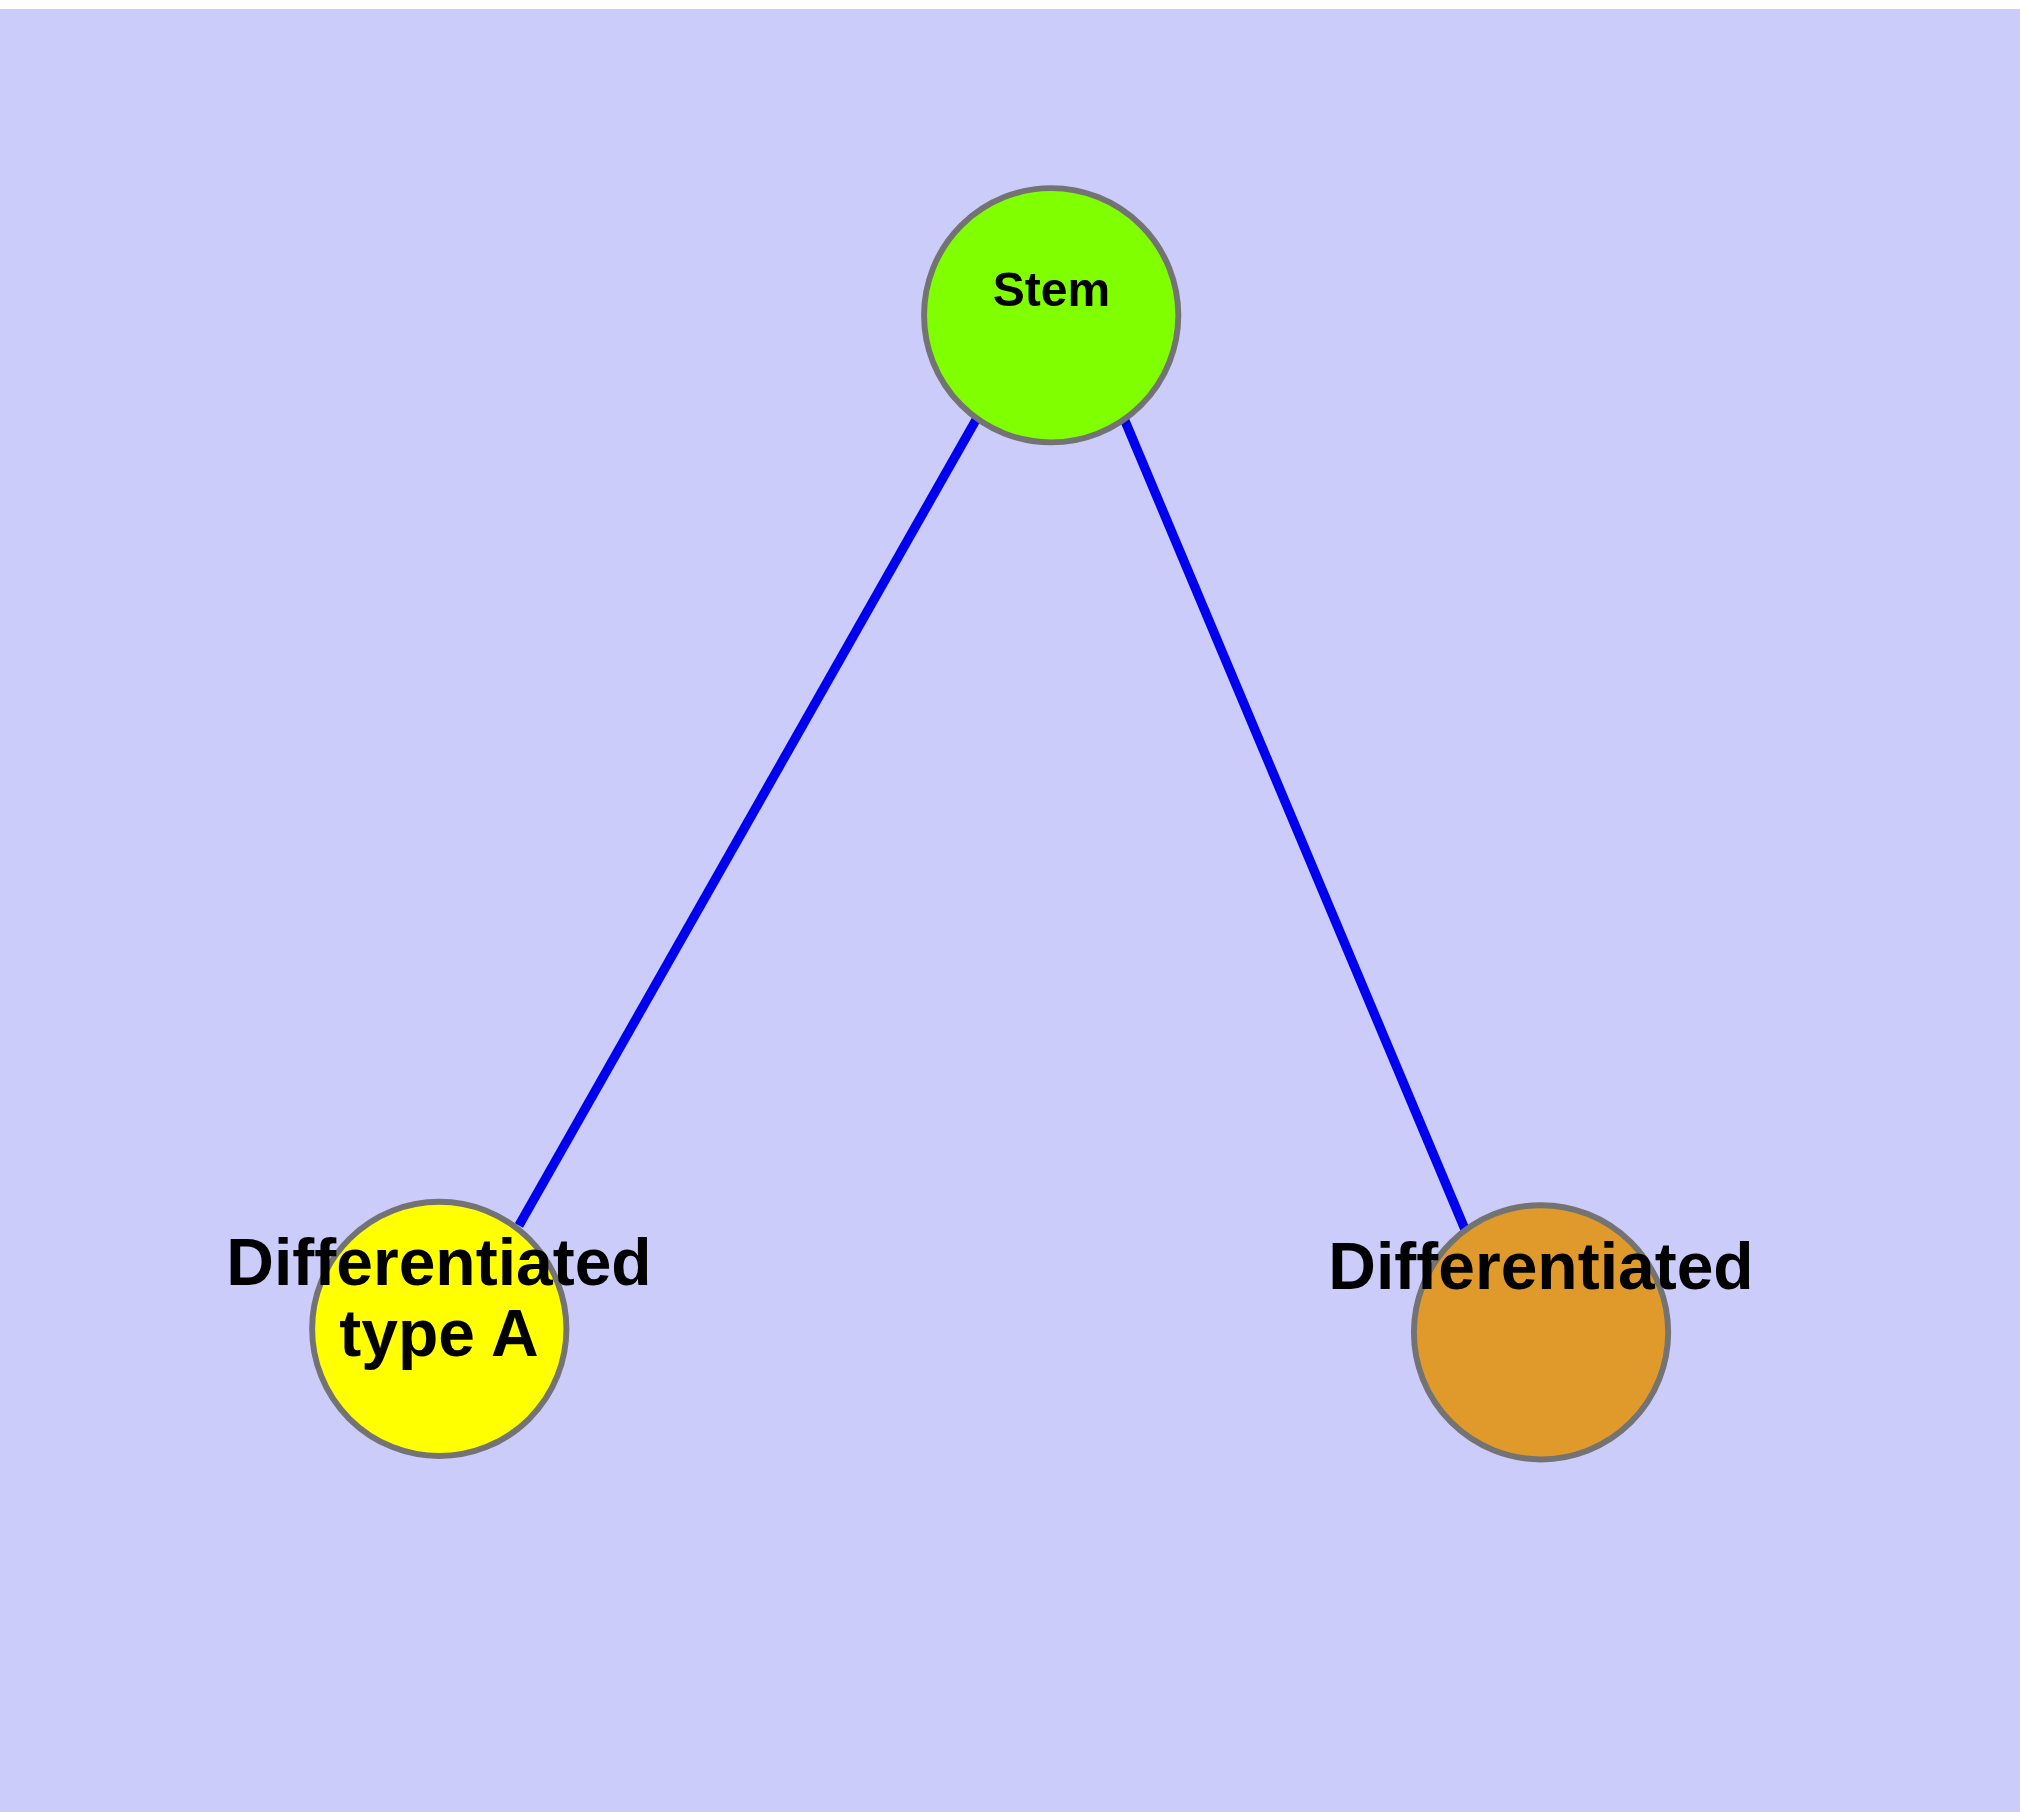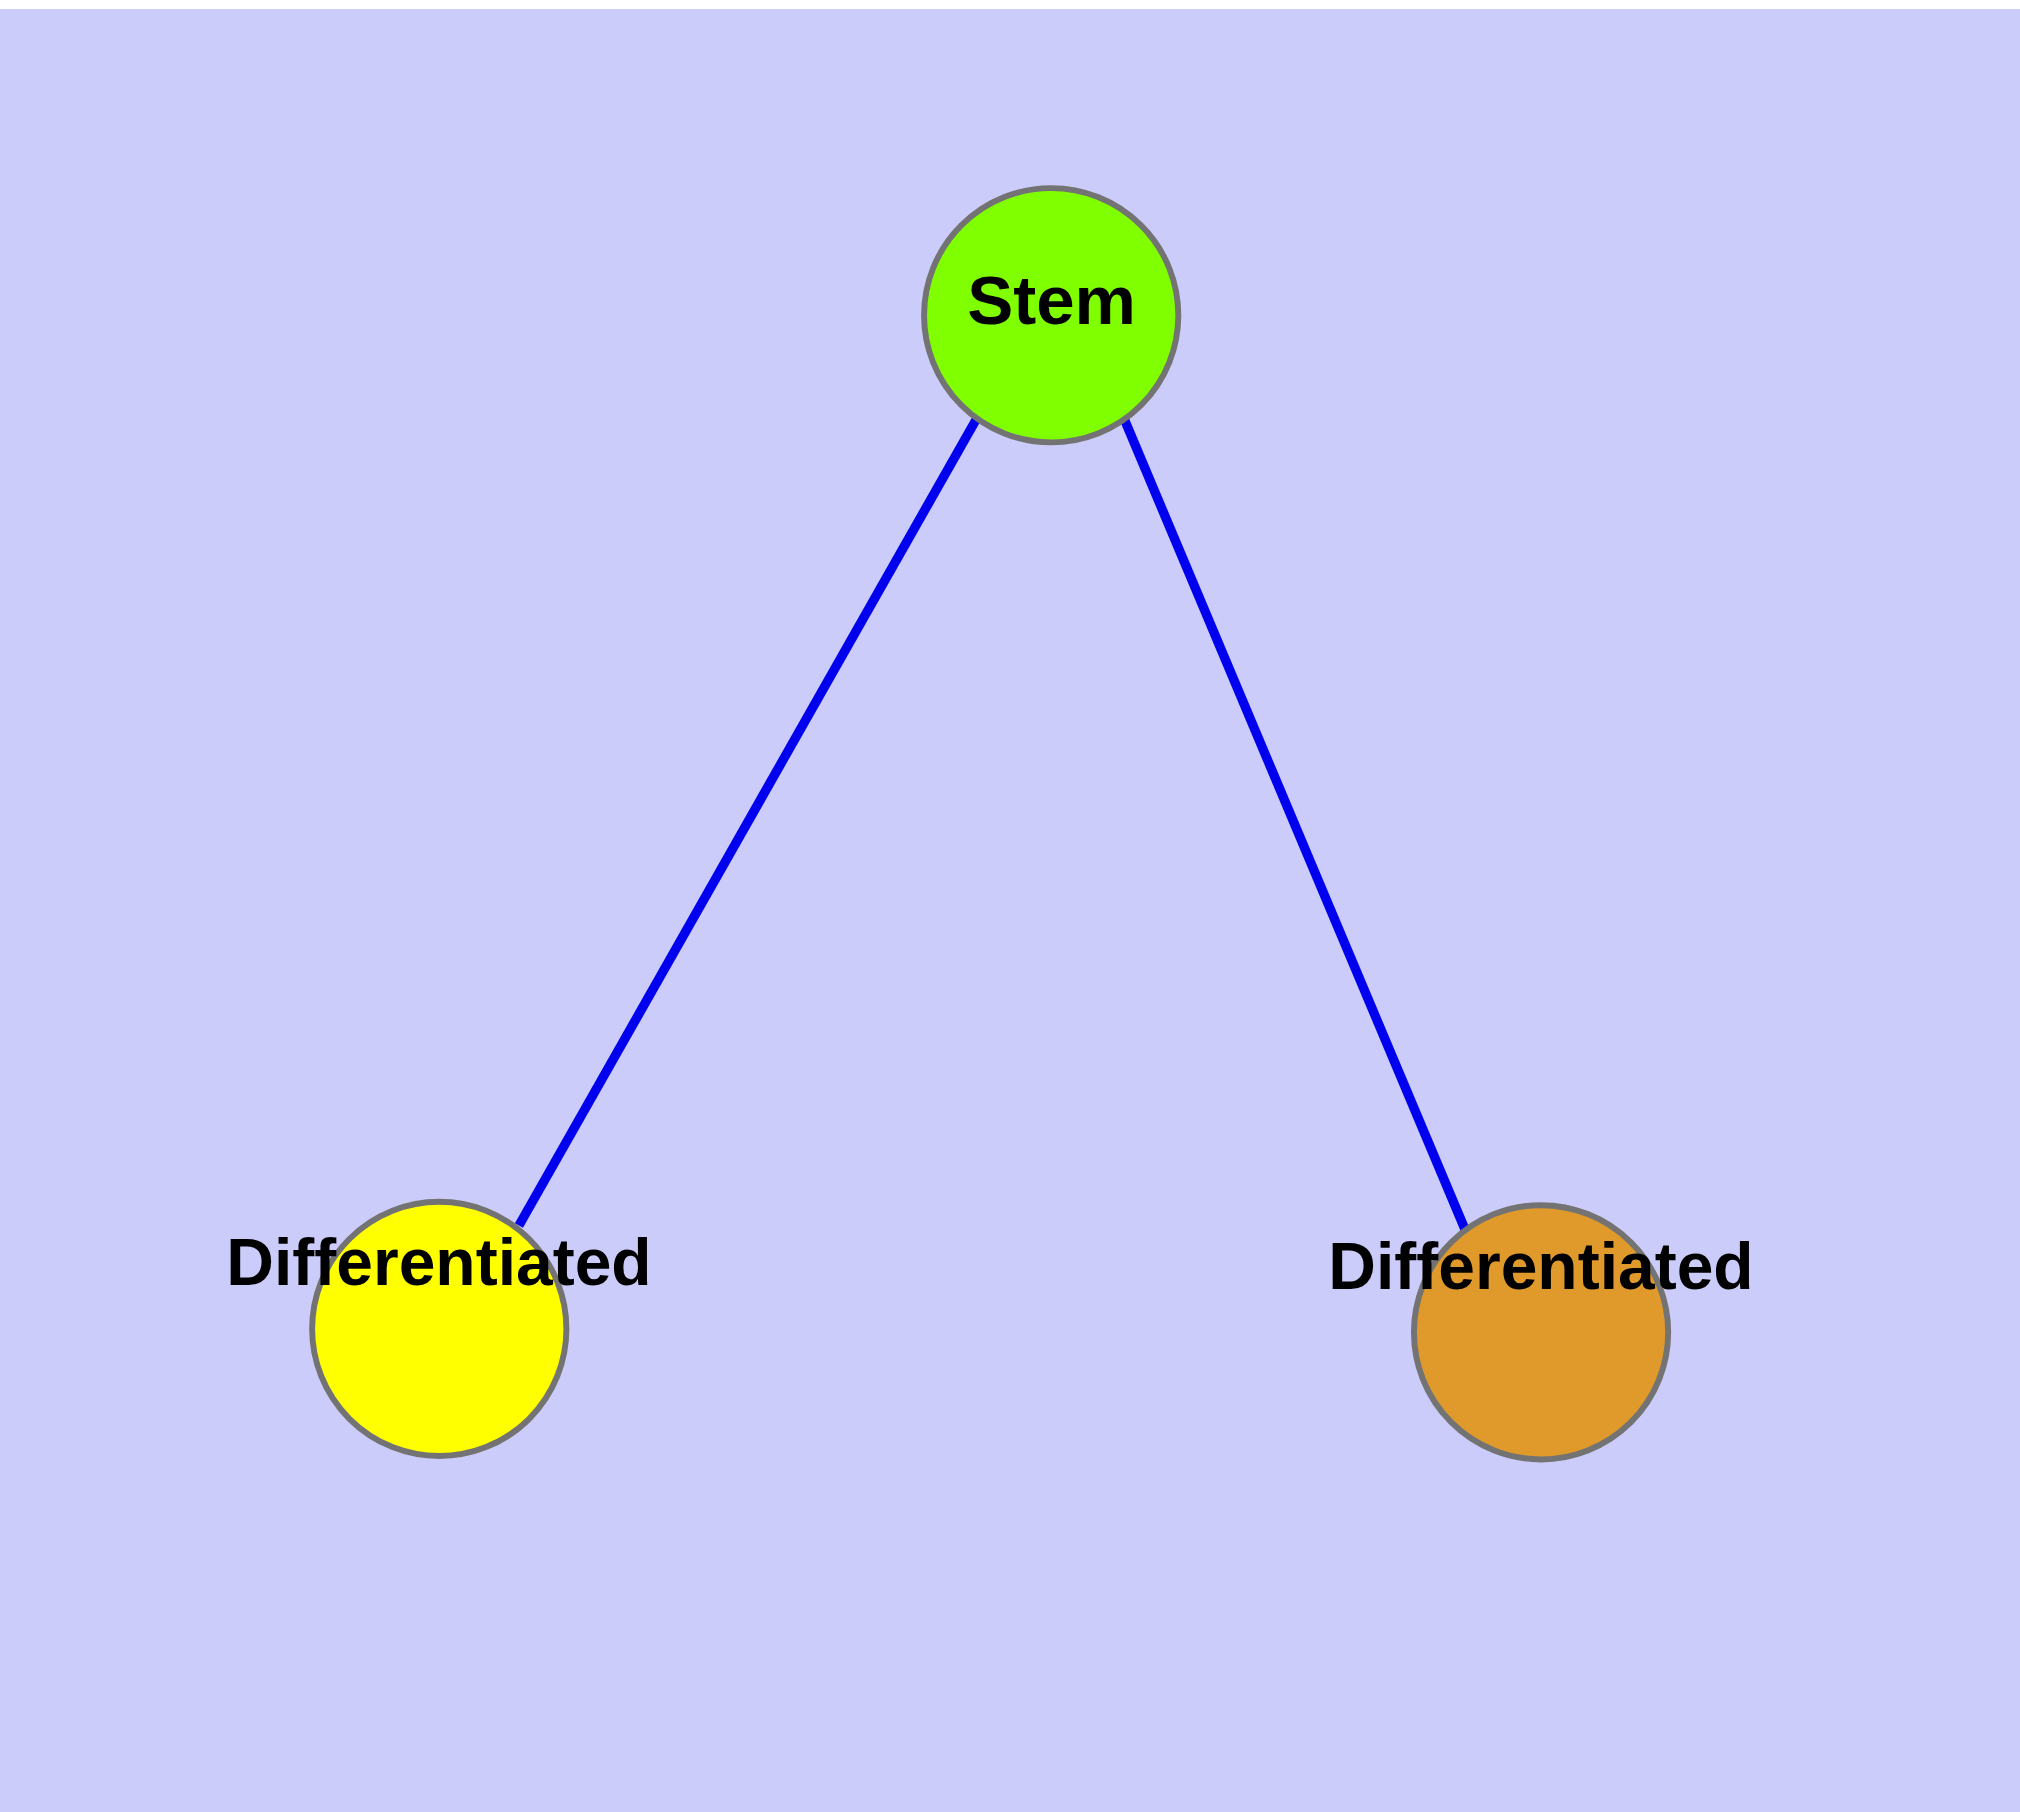--- a/index.html
+++ b/index.html
@@ -37,21 +37,21 @@
     color: #000000;
     line-height: 1.08;
     white-space: nowrap;
     pointer-events: none;
     -webkit-font-smoothing: antialiased;
   }
   #label-stem {
     left: 797px;
     top: 264px;
     width: 509px;
-    font-size: 69px;
+    font-size: 48px;
   }
   #label-diff-a {
     left: 100px;
     top: 1227px;
     width: 678px;
     font-size: 66px;
   }
   #label-diff-b {
     left: 1202px;
     top: 1231px;
@@ -78,20 +78,21 @@
     <circle cx="518" cy="1568" r="150" fill="#ffff00" stroke="#737373" stroke-width="7"></circle>
     <circle cx="1818" cy="1572" r="150" fill="#e09a2b" stroke="#737373" stroke-width="7"></circle>
   </svg>
 
   <div id="label-stem" class="node-label">
     <span class="label-line">Stem</span>
   </div>
 
   <div id="label-diff-a" class="node-label">
     <span class="label-line">Differentiated</span>
+    <span class="label-line">type A</span>
   </div>
 
   <div id="label-diff-b" class="node-label">
     <span class="label-line">Differentiated</span>
   </div>
 
 </div>
 
 
 </body></html>

